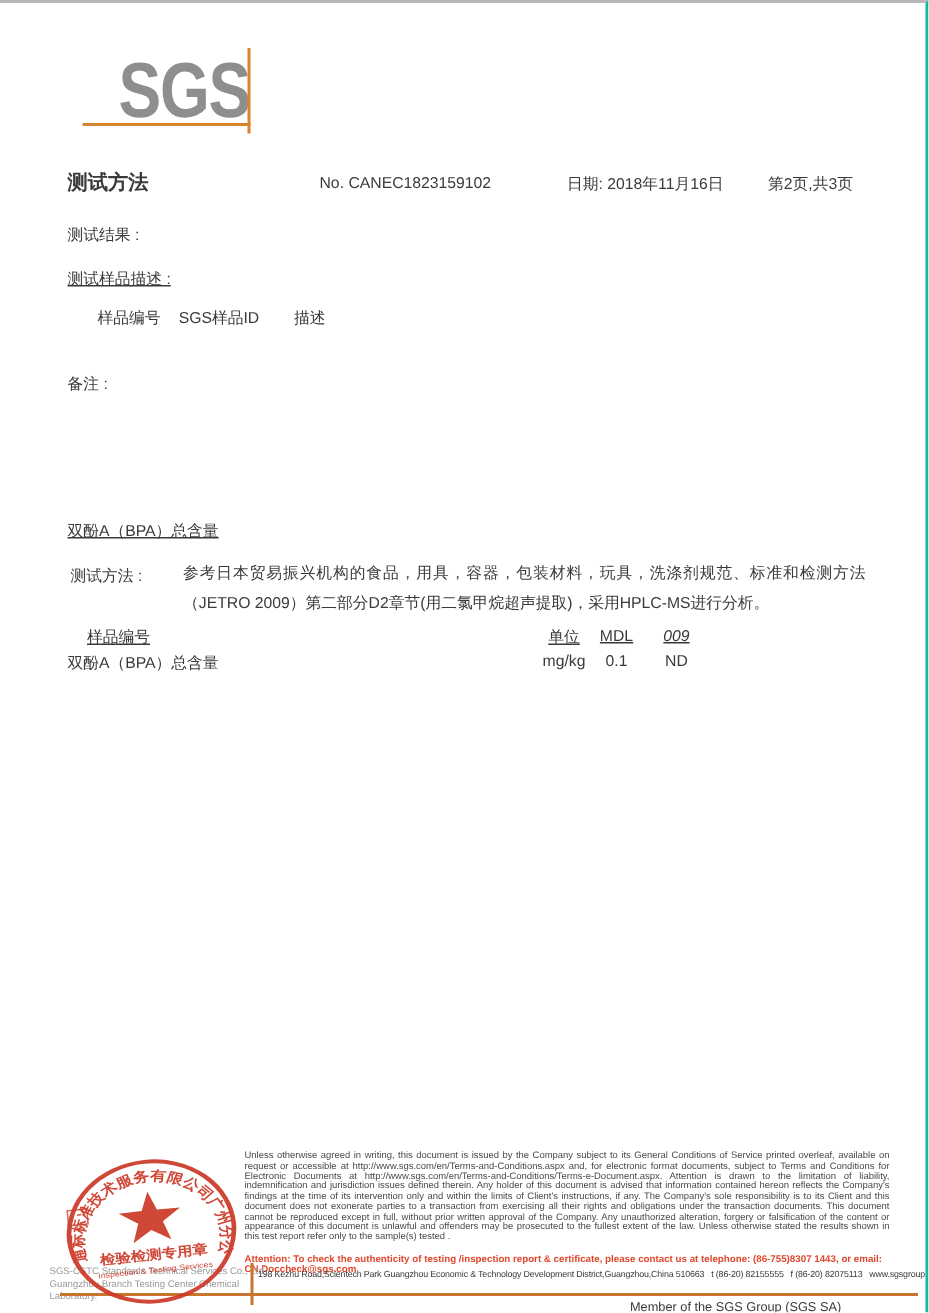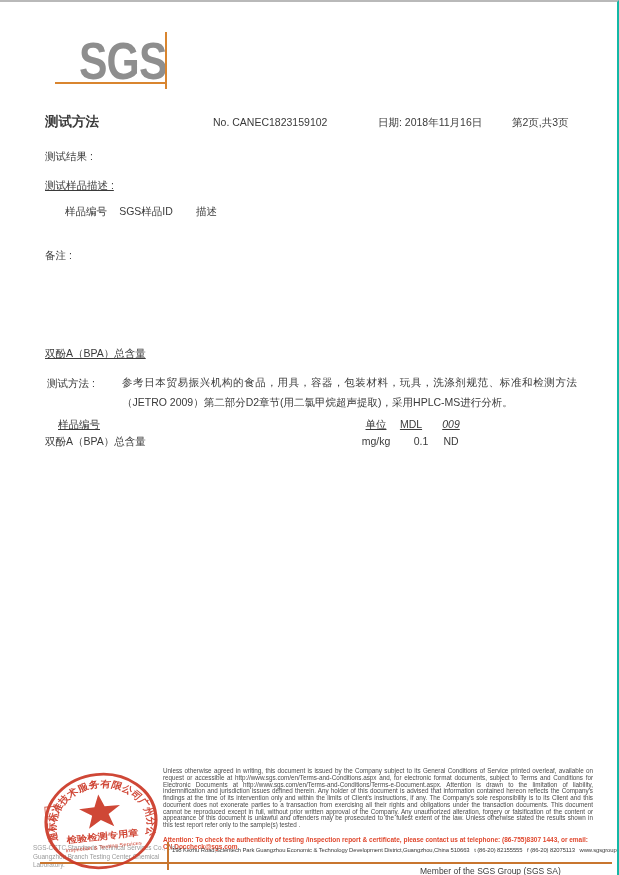--- a/index.html
+++ b/index.html
@@ -68,21 +68,21 @@
 
   <div class="abs" style="left:45px;top:416px;width:440px;height:16px;">
     <span class="abs tb tu" style="left:13px;">样品编号</span>
     <span class="abs tb tu cell-c" style="left:331px;">单位</span>
     <span class="abs tb tu cell-c" style="left:366px;">MDL</span>
     <span class="abs tb tu th-id cell-c" style="left:406px;">009</span>
   </div>
   <div class="abs" style="left:45px;top:433px;width:440px;height:16px;">
     <span class="abs t" style="left:0;">双酚A（BPA）总含量</span>
     <span class="abs t cell-c" style="left:331px;">mg/kg</span>
-    <span class="abs t cell-c" style="left:376px;">0.1</span>
+    <span class="abs t cell-c" style="left:366px;">0.1</span>
     <span class="abs t cell-c" style="left:406px;">ND</span>
   </div>
 
   <div class="abs legal" style="left:163px;top:766px;">Unless otherwise agreed in writing, this document is issued by the Company subject to its General Conditions of Service printed overleaf, available on request or accessible at http://www.sgs.com/en/Terms-and-Conditions.aspx and, for electronic format documents, subject to Terms and Conditions for Electronic Documents at http://www.sgs.com/en/Terms-and-Conditions/Terms-e-Document.aspx. Attention is drawn to the limitation of liability, indemnification and jurisdiction issues defined therein. Any holder of this document is advised that information contained hereon reflects the Company's findings at the time of its intervention only and within the limits of Client's instructions, if any. The Company's sole responsibility is to its Client and this document does not exonerate parties to a transaction from exercising all their rights and obligations under the transaction documents. This document cannot be reproduced except in full, without prior written approval of the Company. Any unauthorized alteration, forgery or falsification of the content or appearance of this document is unlawful and offenders may be prosecuted to the fullest extent of the law. Unless otherwise stated the results shown in this test report refer only to the sample(s) tested .</div>
   <div class="abs attn" style="left:163px;top:834px;">Attention: To check the authenticity of testing /inspection report &amp; certificate, please contact us at telephone: (86-755)8307 1443, or email: CN.Doccheck@sgs.com</div>
   <div class="abs addr1" style="left:172px;top:845px;">198 Kezhu Road,Scientech Park Guangzhou Economic &amp; Technology Development District,Guangzhou,China 510663   t (86-20) 82155555   f (86-20) 82075113   www.sgsgroup.com.cn</div>
 
   <div class="abs company-gray" style="left:33px;top:842px;width:150px;">
     <div>SGS-CSTC Standards Technical Services Co., Ltd.</div>
     <div>Guangzhou Branch Testing Center Chemical Laboratory.</div>

